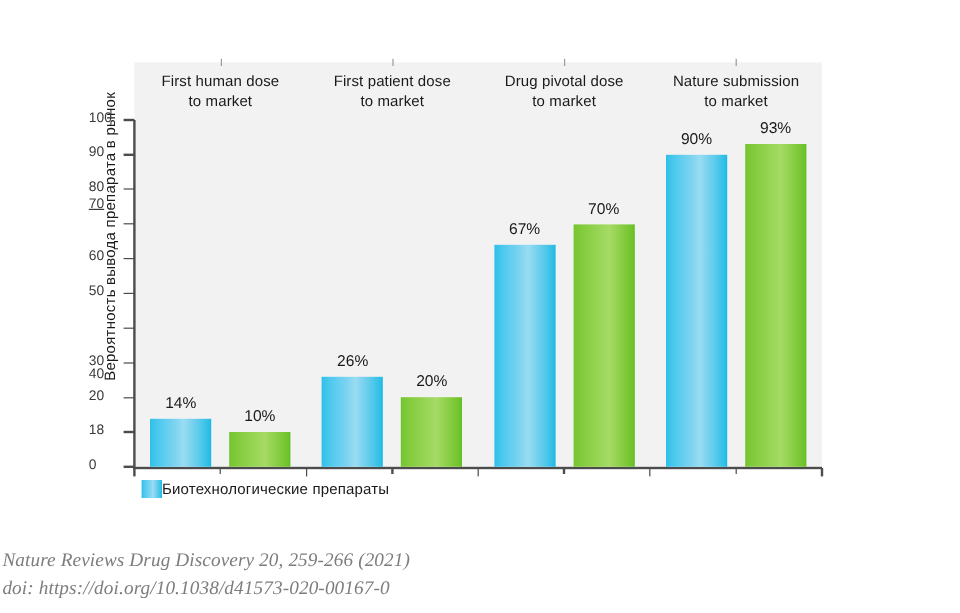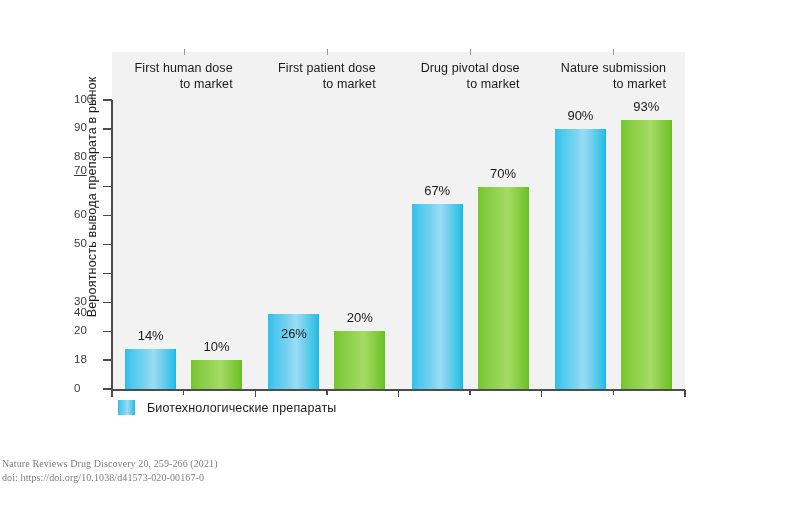--- a/index.html
+++ b/index.html
@@ -34,21 +34,21 @@
   }
   .header-cell {
     flex: 1 1 0;
     display: flex;
     flex-direction: column;
     align-items: center;
     justify-content: center;
     font-size: 12.5px;
     color: #1a1a1a;
     line-height: 1.28;
-    text-align: right;
+    text-align: center;
     letter-spacing: .1px;
   }
   .header-cell .tick-stub {
     position: absolute;
     top: 0;
     width: 1px;
     height: 6px;
     background: #9a9a9a;
   }
   .header-cell-inner { position: relative; }
@@ -150,41 +150,42 @@
     position: absolute;
     left: 118px;
     top: 400px;
     display: flex;
     flex-direction: column;
     gap: 5px;
   }
   .legend-row {
     display: flex;
     align-items: center;
-    gap: 12px;
+    gap: 0;
     justify-content: flex-end;
   }
   .legend-swatch {
     width: 17px;
     height: 15px;
     flex: 0 0 auto;
   }
   .legend-text {
     font-size: 12.5px;
     color: #1a1a1a;
     letter-spacing: .15px;
   }
 
   
   #citation {
     position: absolute;
     left: 2px;
     top: 457px;
     font-family: "Liberation Serif", serif;
-    font-size: 10px;
+    font-style: italic;
+    font-size: 16px;
     color: #7d7d7d;
     line-height: 1.42;
     letter-spacing: .1px;
   }
 </style>
 </head>
 <body>
 
 <div id="figure">
 
@@ -258,21 +259,21 @@
       <div class="x-tick" style="left: 684.3px;"></div>
       <div class="x-tick" style="left: 182.925px; height: 5px;"></div>
       <div class="x-tick" style="left: 326.175px; height: 5px;"></div>
       <div class="x-tick" style="left: 469.425px; height: 5px;"></div>
       <div class="x-tick" style="left: 612.675px; height: 5px;"></div>
     </div>
   <div id="bars-layer">
       <div class="bar bar-blue" style="left: 125.177px; top: 348.54px; width: 51px; height: 40.46px;"></div>
       <div class="bar-label" style="left: 111.177px; top: 327.54px; width: 79px;">14%</div>
       <div class="bar bar-blue" style="left: 268.428px; top: 313.86px; width: 51px; height: 75.14px;"></div>
-      <div class="bar-label" style="left: 254.428px; top: 292.86px; width: 79px; margin-top: 33px;">26%</div>
+      <div class="bar-label" style="left: 254.428px; top: 292.86px; width: 79px;">26%</div>
       <div class="bar bar-blue" style="left: 411.678px; top: 204.04px; width: 51px; height: 184.96px;"></div>
       <div class="bar-label" style="left: 397.678px; top: 183.04px; width: 79px;">67%</div>
       <div class="bar bar-blue" style="left: 554.928px; top: 128.9px; width: 51px; height: 260.1px;"></div>
       <div class="bar-label" style="left: 540.928px; top: 107.9px; width: 79px;">90%</div>
       <div class="bar bar-green" style="left: 191.072px; top: 360.1px; width: 51px; height: 28.9px;"></div>
       <div class="bar-label" style="left: 177.072px; top: 339.1px; width: 79px;">10%</div>
       <div class="bar bar-green" style="left: 334.322px; top: 331.2px; width: 51px; height: 57.8px;"></div>
       <div class="bar-label" style="left: 320.322px; top: 310.2px; width: 79px;">20%</div>
       <div class="bar bar-green" style="left: 477.572px; top: 186.7px; width: 51px; height: 202.3px;"></div>
       <div class="bar-label" style="left: 463.572px; top: 165.7px; width: 79px;">70%</div>

